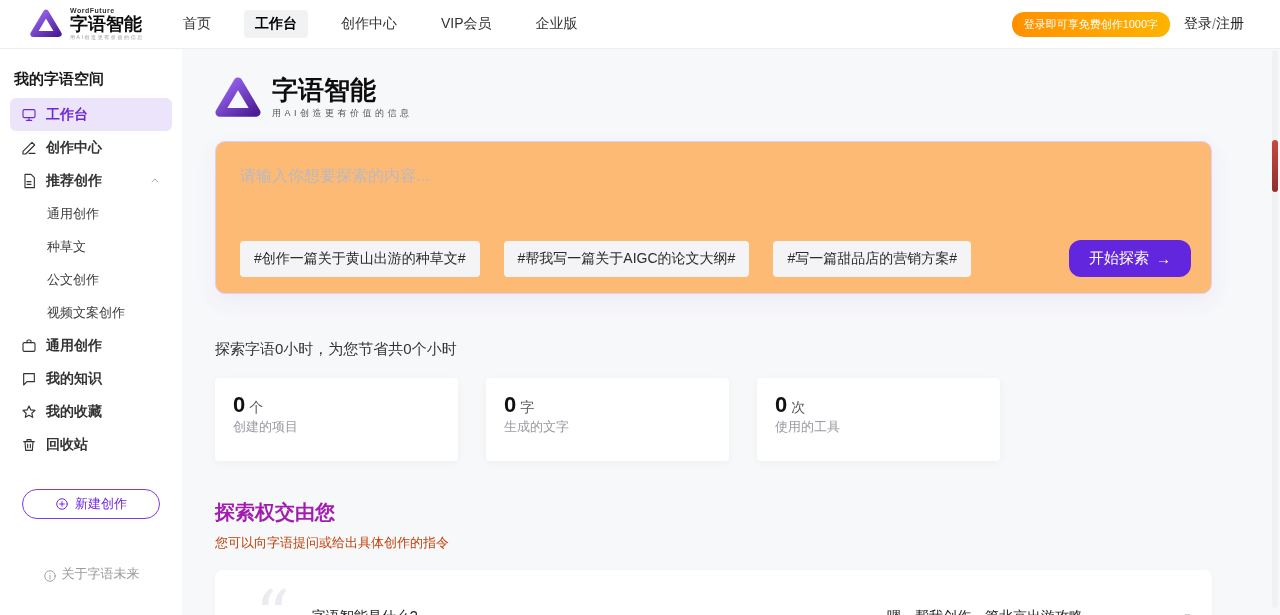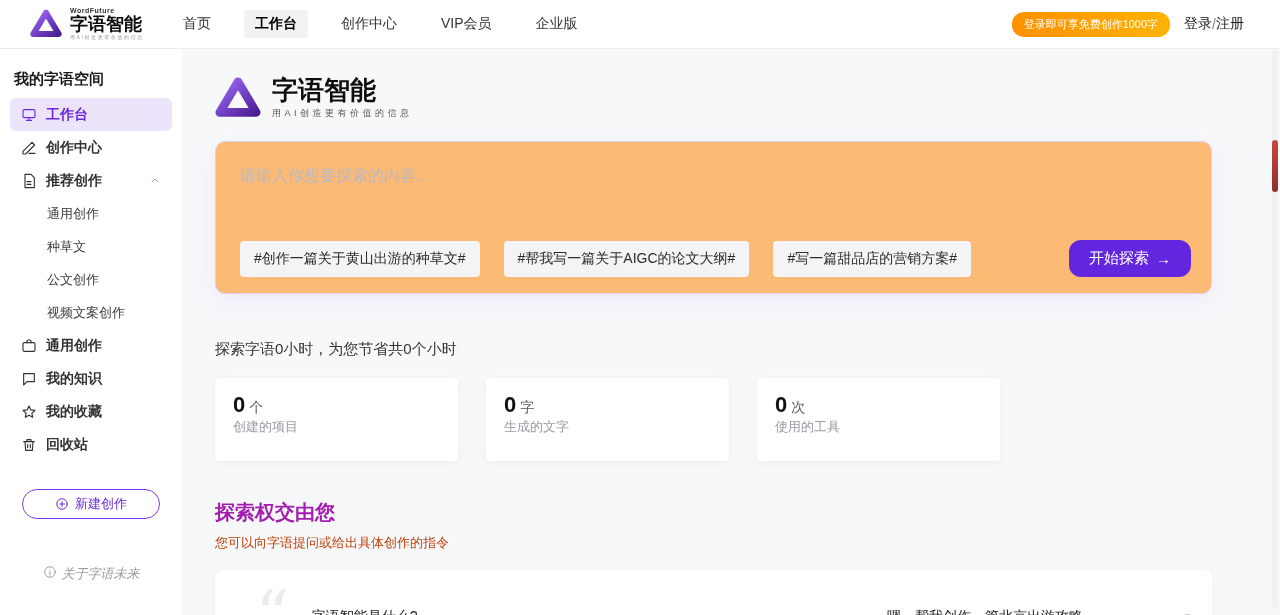--- a/index.html
+++ b/index.html
@@ -49,22 +49,22 @@
   .side-sub { height:33px; line-height:33px; padding-left:47px; font-size:13px; color:#3d3d3d; cursor:pointer; }
   .new-btn {
     display:flex; align-items:center; justify-content:center; gap:6px;
     width:138px; height:30px; margin:28px auto 0; background:#fff;
     border:1px solid #7c3aed; color:#6d28d9; border-radius:16px; font-size:13px; cursor:pointer;
     font-family:inherit;
   }
   .new-btn svg { width:14px; height:14px; stroke:#6d28d9; fill:none; stroke-width:1.7; stroke-linecap:round; }
   .about {
     position:absolute; bottom:32px; left:0; right:0;
-    display:flex; align-items:flex-start; justify-content:center; gap:5px;
-    font-size:13px; color:#9a9aa0; cursor:pointer;font-style:italic;
+    display:flex; align-items:flex-end; justify-content:center; gap:5px;
+    font-size:13px; color:#9a9aa0; cursor:pointer;
   }
   .about svg { width:14px; height:14px; stroke:#9a9aa0; fill:none; stroke-width:1.6; stroke-linecap:round; }
   
   .main { flex:1; padding:26px 68px 0 33px; overflow:hidden; }
   .hero { display:flex; align-items:center; gap:11px; }
   .hero svg { width:46px; height:46px; display:block; }
   .hero-brand { font-size:26px; font-weight:800; color:#0d0d0d; line-height:1; }
   .hero-tag { font-size:9px; color:#555; letter-spacing:3.5px; margin-top:4px; }
   .search-panel {
     margin-top:20px; background:#fdba74; border:1.5px solid #ddd0f5; border-radius:10px;

